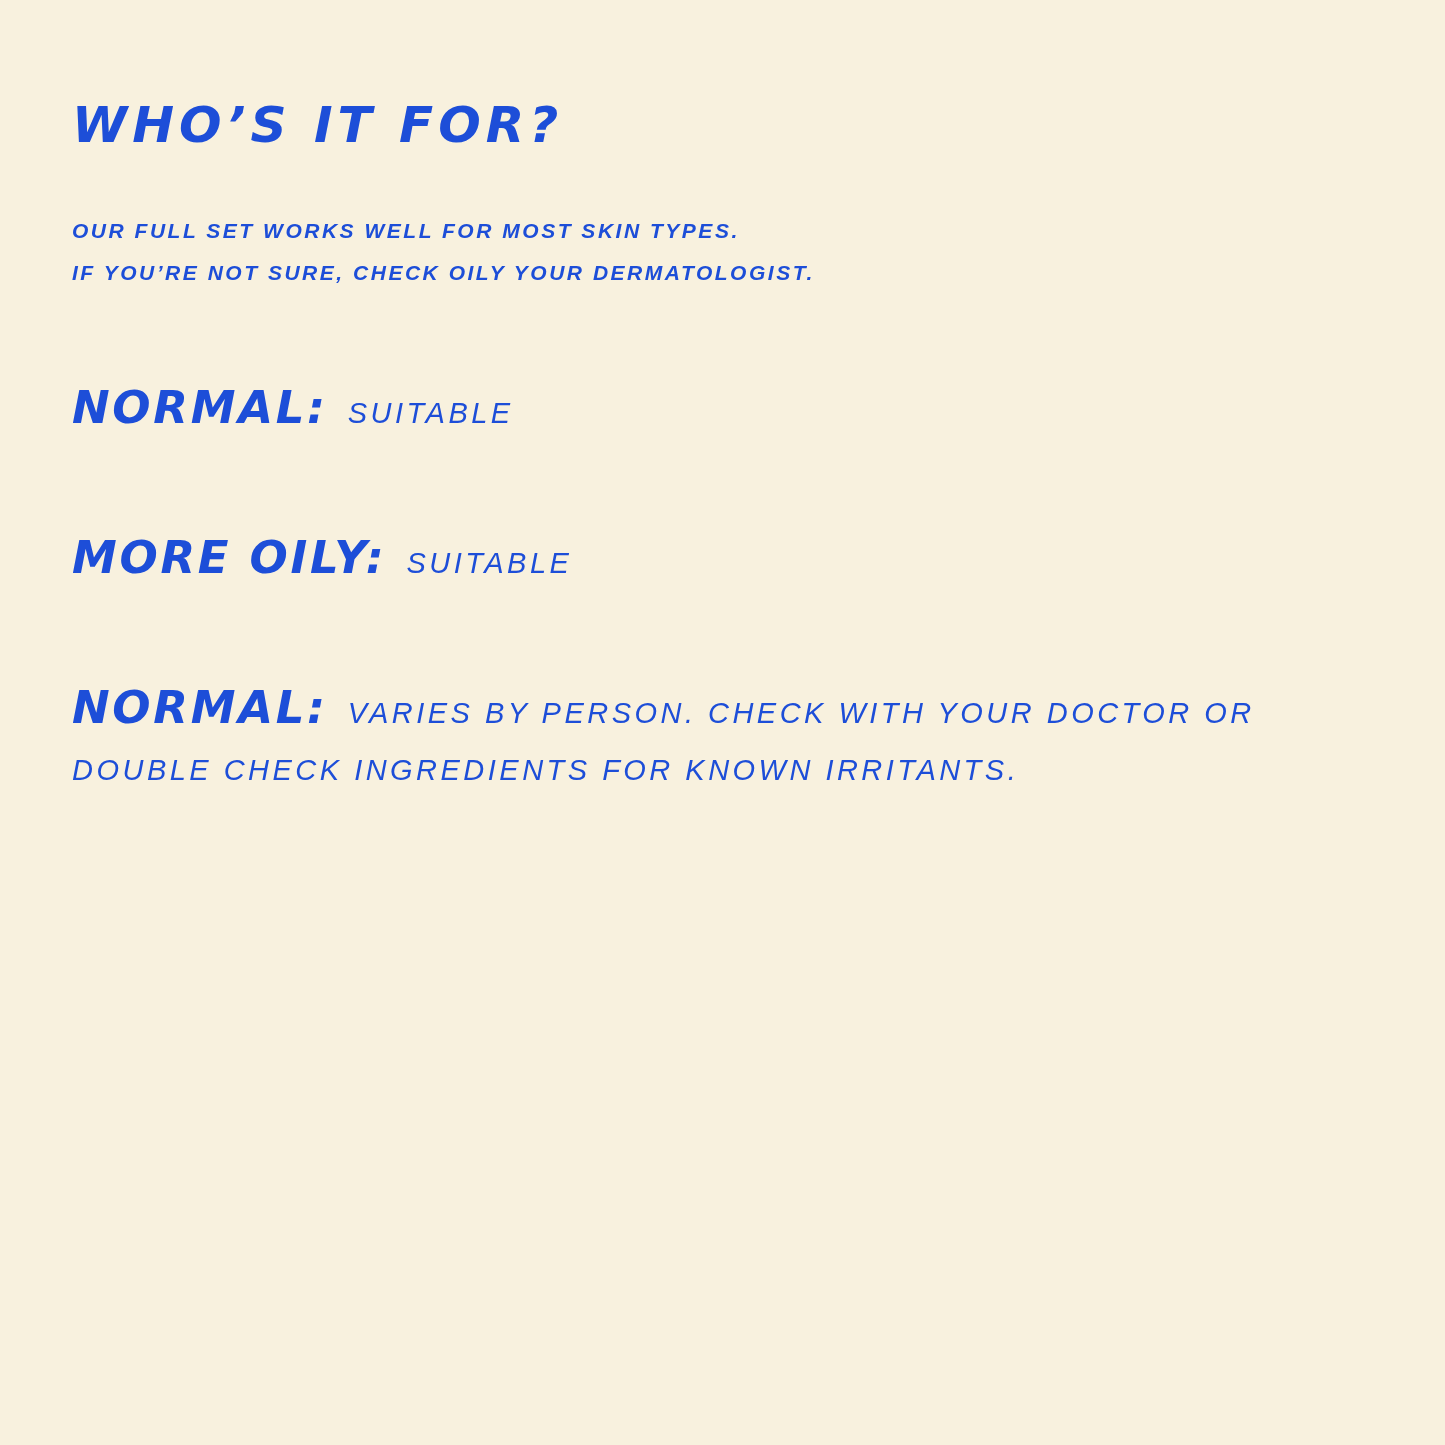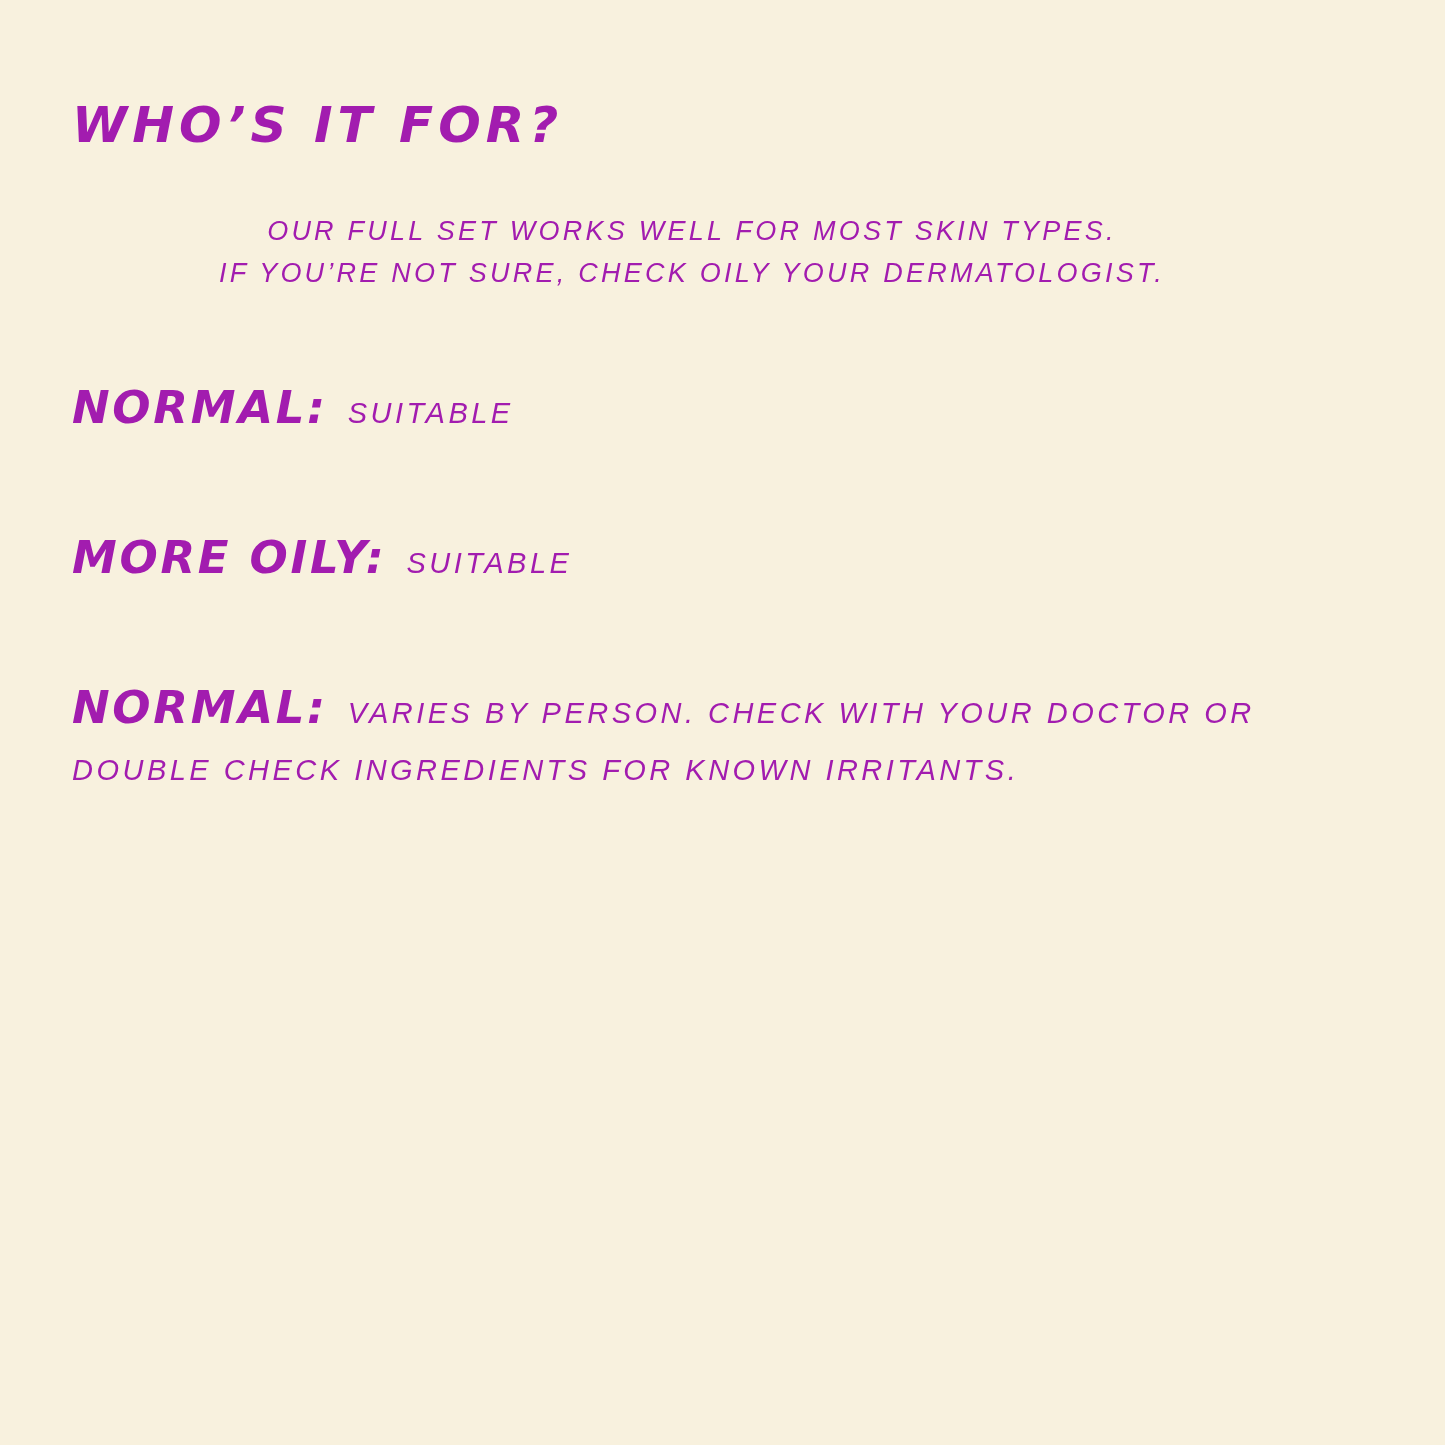--- a/index.html
+++ b/index.html
@@ -7,44 +7,43 @@
     padding: 0;
     background: #f8f1de;
   }
   .canvas {
     position: relative;
     width: 1445px;
     height: 1445px;
     box-sizing: border-box;
     padding: 95px 60px 12px 72px;
     background: #f8f1de;
-    color: #a21caf;
+    color: #1d4ed8;
     overflow: hidden;
   }
   .title {
     margin: 0;
     font-family: "DejaVu Sans", sans-serif;
     font-style: italic;
     font-weight: 700;
     font-size: 50px;
     line-height: 60px;
     letter-spacing: 0.10em;
   }
   .intro {
     margin-top: 55px;
     width: 1240px;
   }
   .intro-line {
     font-family: "Liberation Sans", sans-serif;
     font-style: italic;
-    font-weight: 400;
-    font-size: 27px;
+    font-weight: 700;
+    font-size: 21px;
     line-height: 42px;
     letter-spacing: 0.12em;
-    text-align: center;
   }
   .section {
     margin-top: 88px;
     width: 1240px;
     line-height: 52px;
   }
   .skin-label {
     font-family: "DejaVu Sans", sans-serif;
     font-style: italic;
     font-weight: 700;

